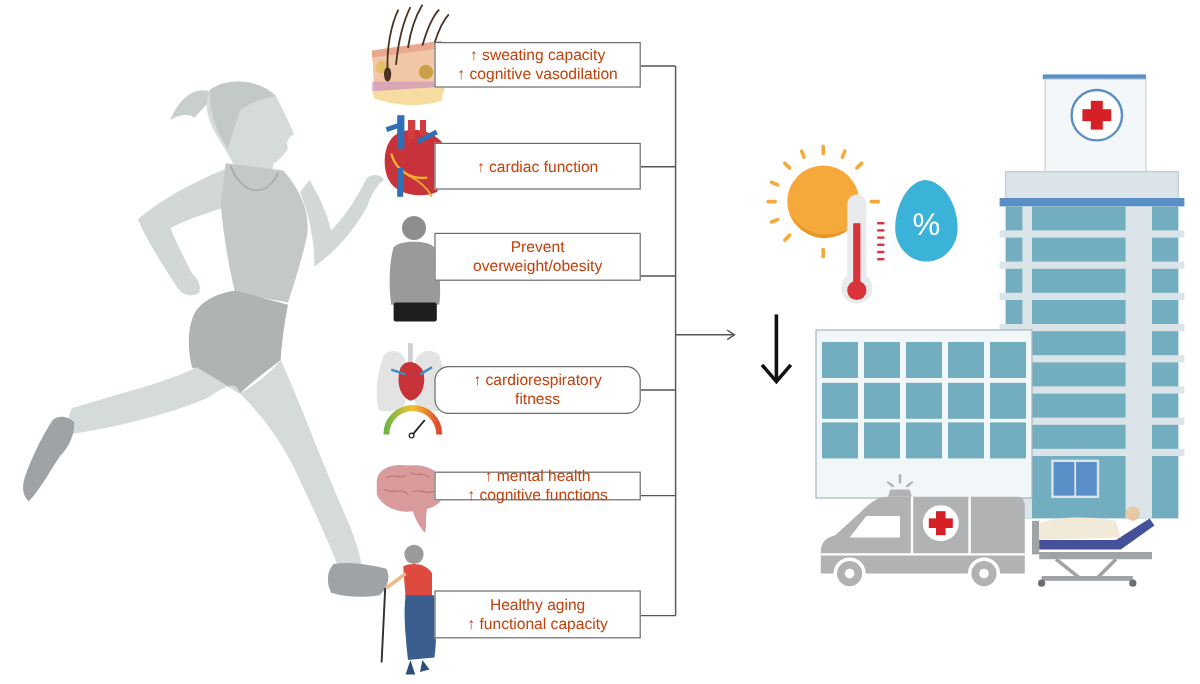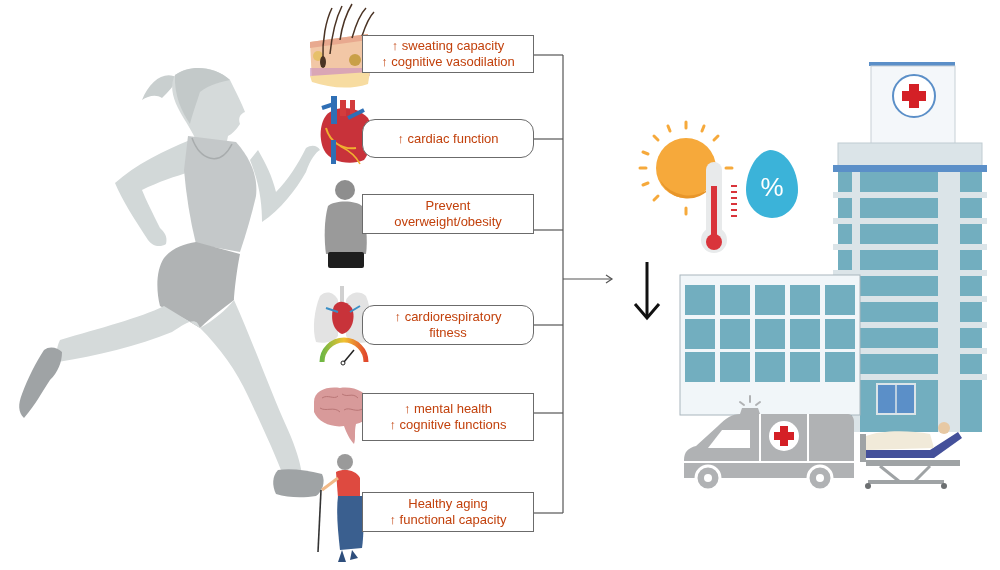--- a/index.html
+++ b/index.html
@@ -129,32 +129,32 @@
       <stop offset="0.5" stop-color="#f1c232"></stop>
       <stop offset="1" stop-color="#e1482d"></stop>
     </linearGradient>
   </defs>
 </svg>
 
 <div class="box" style="top:35px;height:38px;">
   <span>↑ sweating capacity</span>
   <span>↑ cognitive vasodilation</span>
 </div>
-<div class="box" style="top:119px;height:39px;border-radius:13px;">
+<div class="box" style="top:119px;height:39px;">
   <span>↑ cardiac function</span>
 </div>
 <div class="box" style="top:194px;height:40px;">
   <span>Prevent</span>
   <span>overweight/obesity</span>
 </div>
 <div class="box" style="top:305px;height:40px;border-radius:12px;">
   <span>↑ cardiorespiratory</span>
   <span>fitness</span>
 </div>
-<div class="box" style="top:393px;height:48px;">
+<div class="box" style="top:393px;height:24px;">
   <span>↑  mental health</span>
   <span>↑  cognitive functions</span>
 </div>
 <div class="box" style="top:492px;height:40px;">
   <span>Healthy aging</span>
   <span>↑  functional capacity</span>
 </div>
 
 <svg class="layer" viewBox="0 0 1000 570">
 

